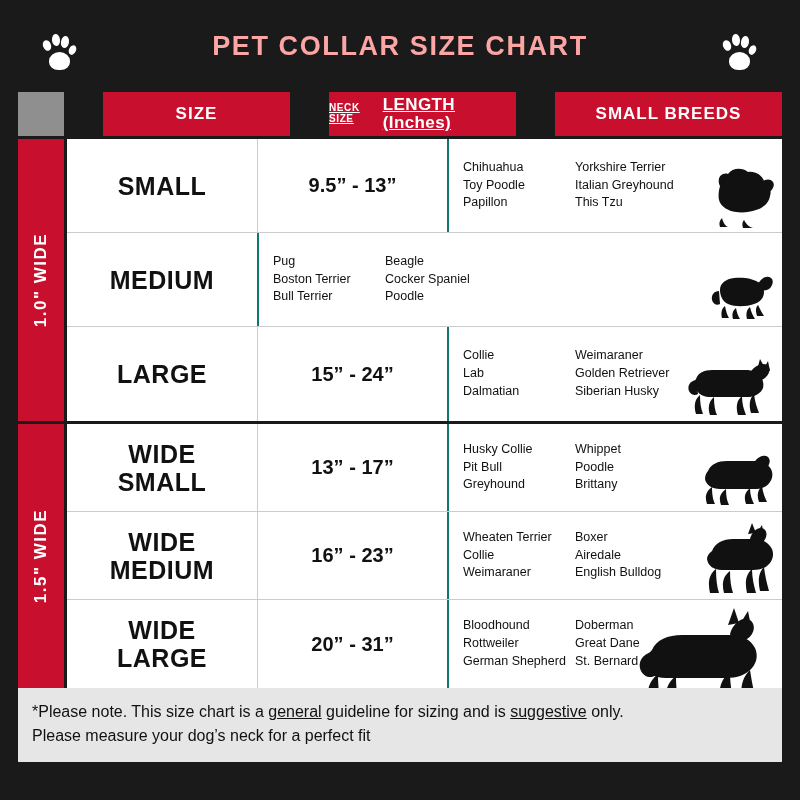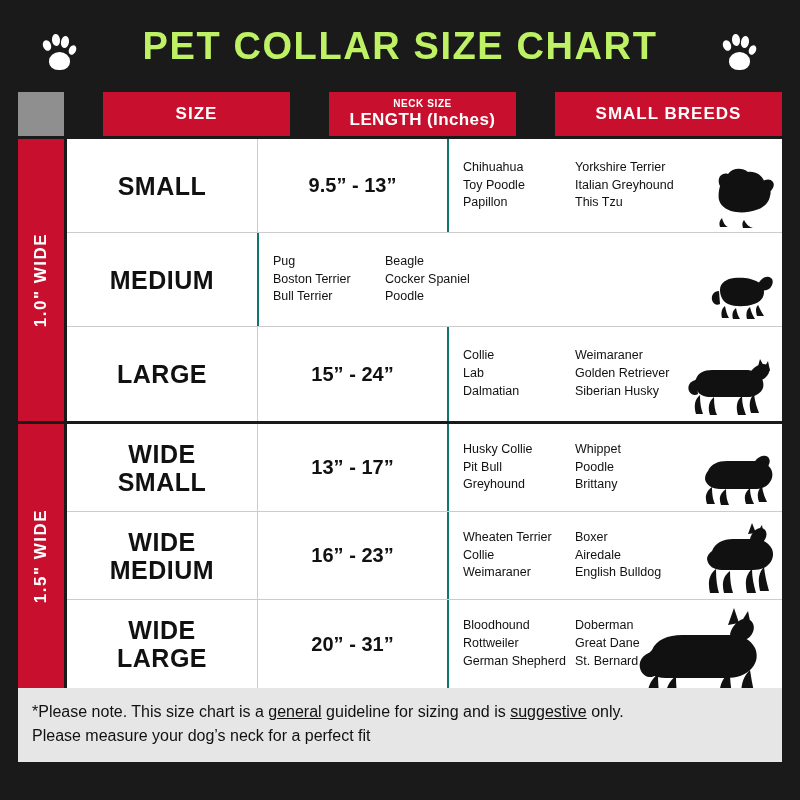--- a/index.html
+++ b/index.html
@@ -26,22 +26,22 @@
   
   .header {
     position: relative;
     height: 92px;
     background: #1a1a1a;
     display: flex;
     align-items: center;
     justify-content: center;
   }
   .header-title {
-    color: #bef264;
-    font-size: 38px;
+    color: #fca5a5;
+    font-size: 27px;
     font-weight: bold;
     letter-spacing: 1.6px;
     text-align: center;
   }
   .paw {
     position: absolute;
     top: 30px;
     width: 40px;
     height: 42px;
   }
@@ -96,22 +96,23 @@
     align-items: center;
     justify-content: center;
     font-weight: bold;
     font-size: 17px;
     letter-spacing: 1px;
     box-sizing: border-box;
     border-left: 3px solid #1a1a1a;
   }
   .th.first { border-left: 3px solid #1a1a1a; }
   .th-length {
-    flex-direction: column;
+    flex-direction: row;
     line-height: 1.05;
+    text-decoration: underline;
   }
   .th-length .small-label {
     font-size: 10px;
     font-weight: bold;
     letter-spacing: 0.6px;
     margin-bottom: 1px;
   }
   .th-length .main-label {
     font-size: 17px;
     letter-spacing: 0.4px;

